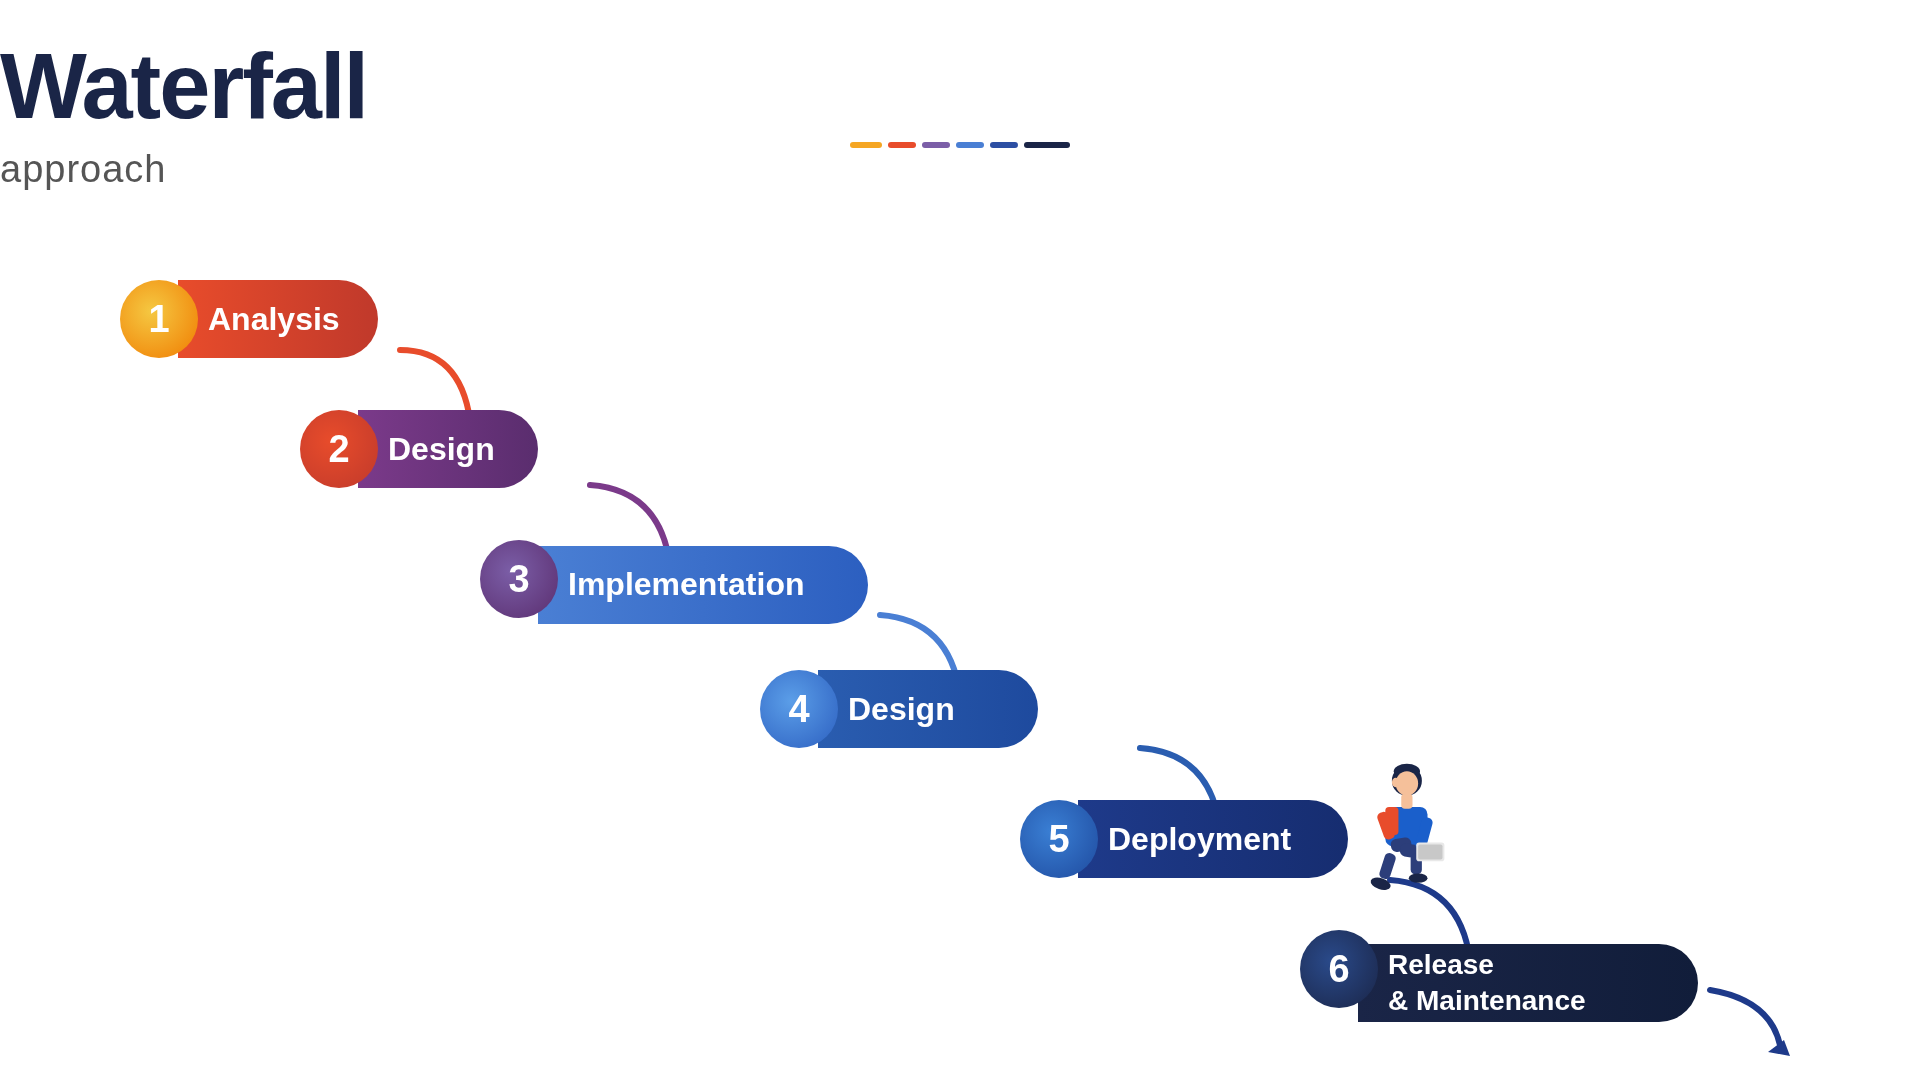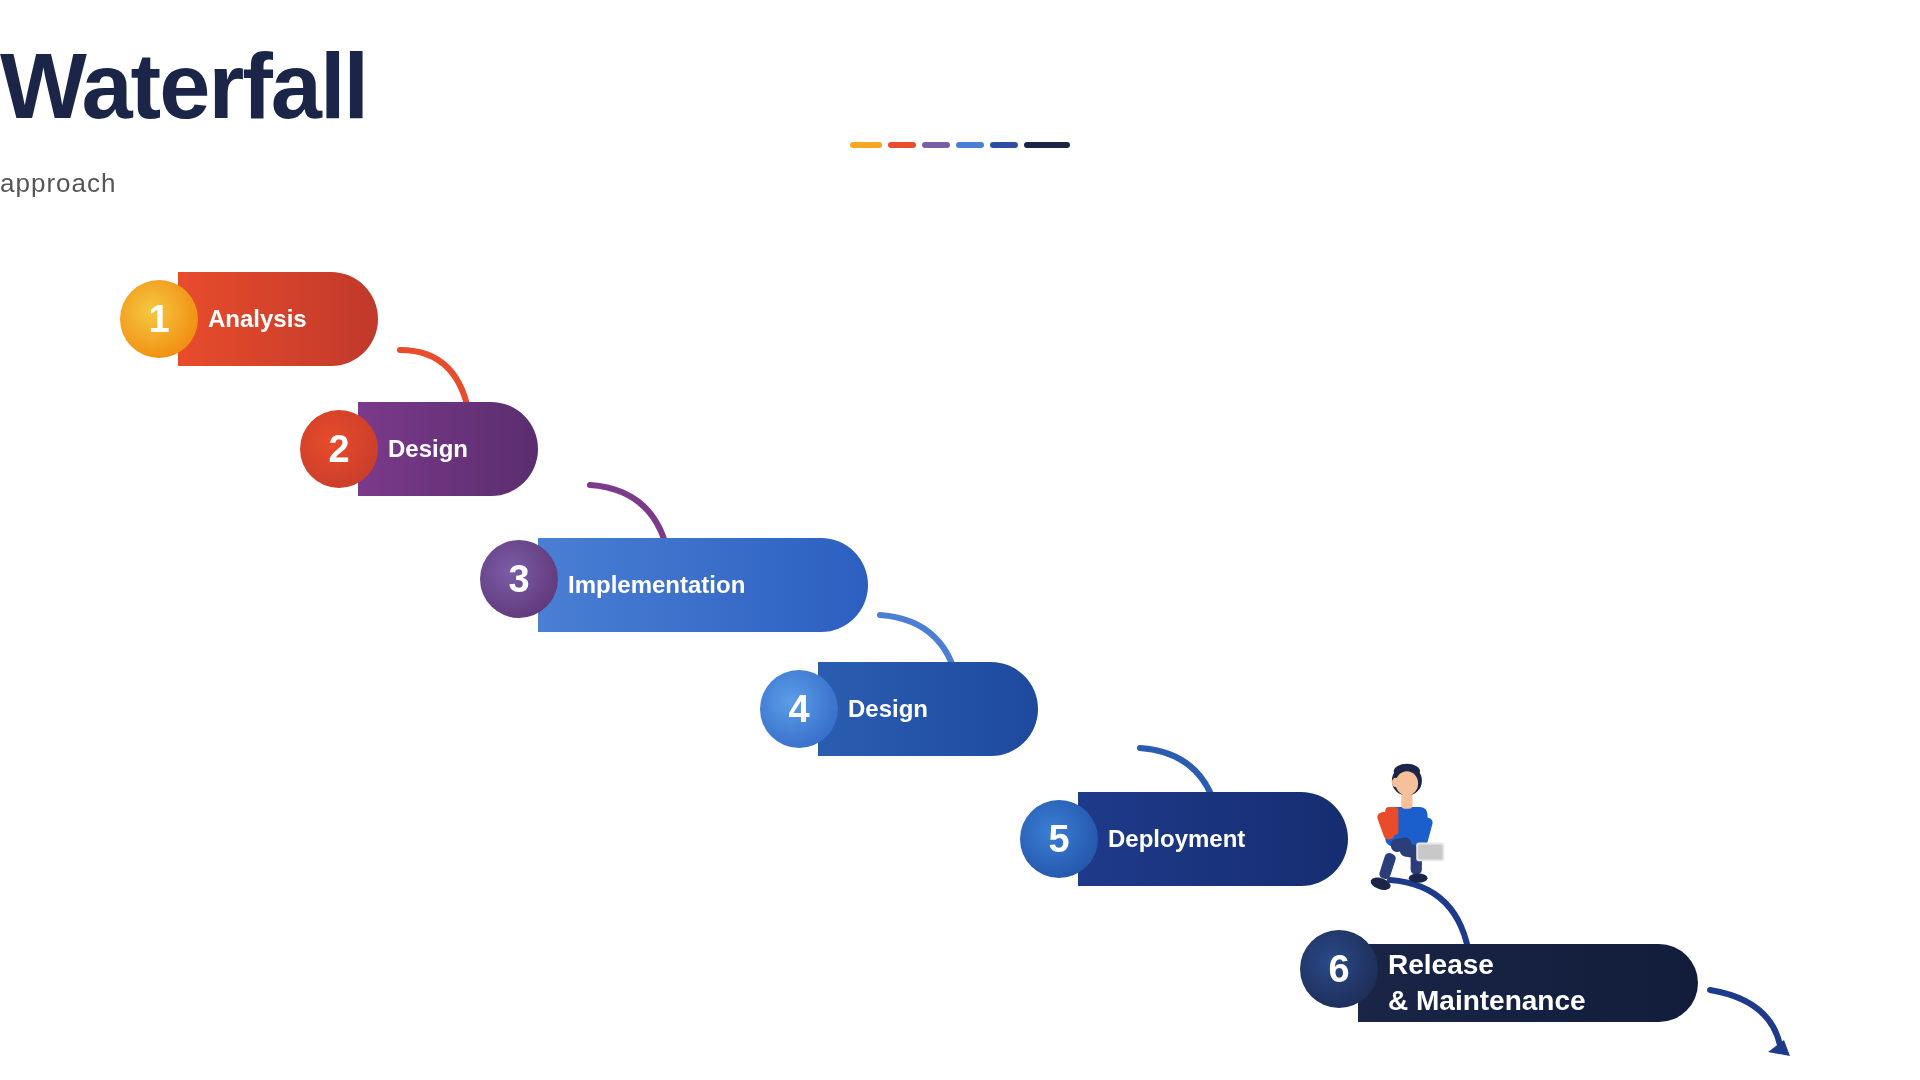--- a/index.html
+++ b/index.html
@@ -34,23 +34,23 @@
       height: 6px;
       border-radius: 3px;
     }
     .dec1 { width: 32px; background: #f5a623; }
     .dec2 { width: 28px; background: #e84c2b; }
     .dec3 { width: 28px; background: #7b5ea7; }
     .dec4 { width: 28px; background: #4a7fd4; }
     .dec5 { width: 28px; background: #2c4fa3; }
     .dec6 { width: 46px; background: #1a2547; }
     .title-approach {
-      font-size: 26px;
+      font-size: 38px;
       color: #555;
-      margin-top: 20px;
+      margin-top: 0;
       font-weight: 400;
       letter-spacing: 1px;
     }
 
     
     .steps-area {
       position: absolute;
       top: 280px;
       left: 60px;
       width: 1800px;
@@ -81,25 +81,25 @@
       justify-content: center;
       font-size: 38px;
       font-weight: 900;
       color: white;
       flex-shrink: 0;
       z-index: 2;
       position: relative;
     }
 
     .step-label {
-      height: 94px;
+      height: 78px;
       display: flex;
       align-items: center;
       padding: 0 36px 0 28px;
-      font-size: 24px;
+      font-size: 32px;
       font-weight: 700;
       color: white;
       border-radius: 0 50px 50px 0;
       margin-left: -20px;
       padding-left: 30px;
     }
 
     
     .step1 { left: 60px; top: 0; }
     .step1 .step-circle { background: radial-gradient(circle at 40% 40%, #f5c842, #f07b00); }

